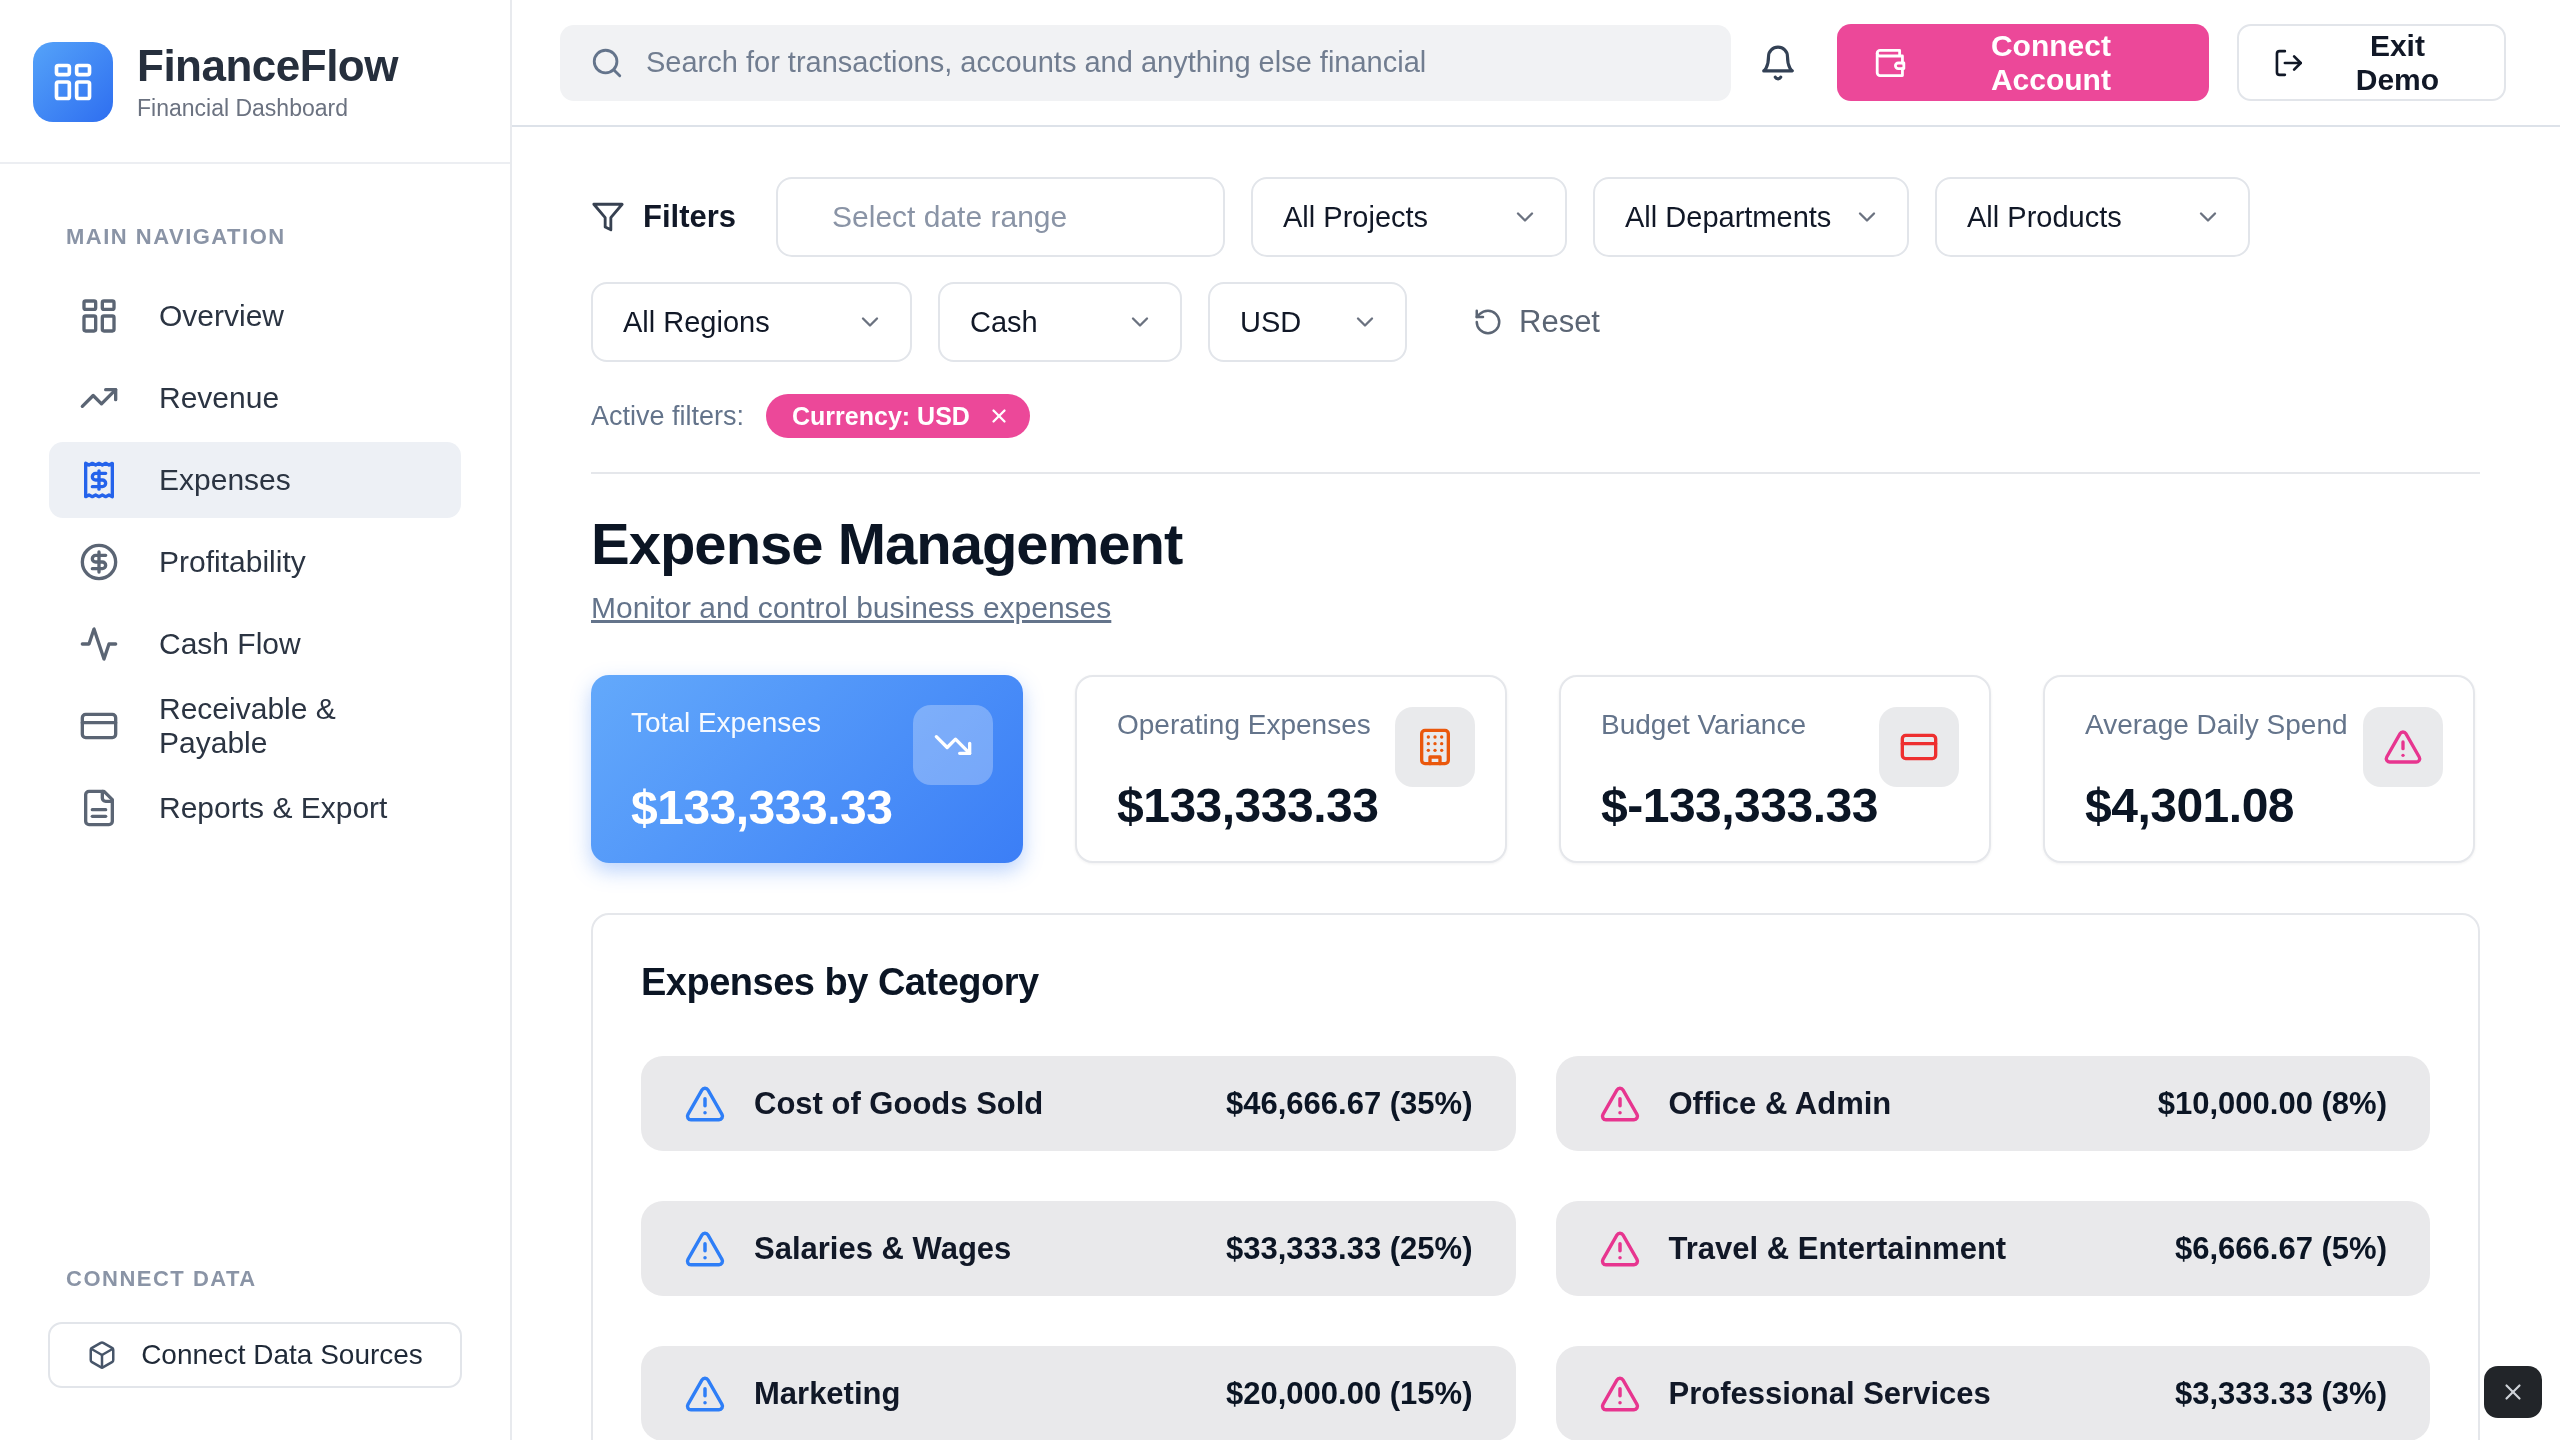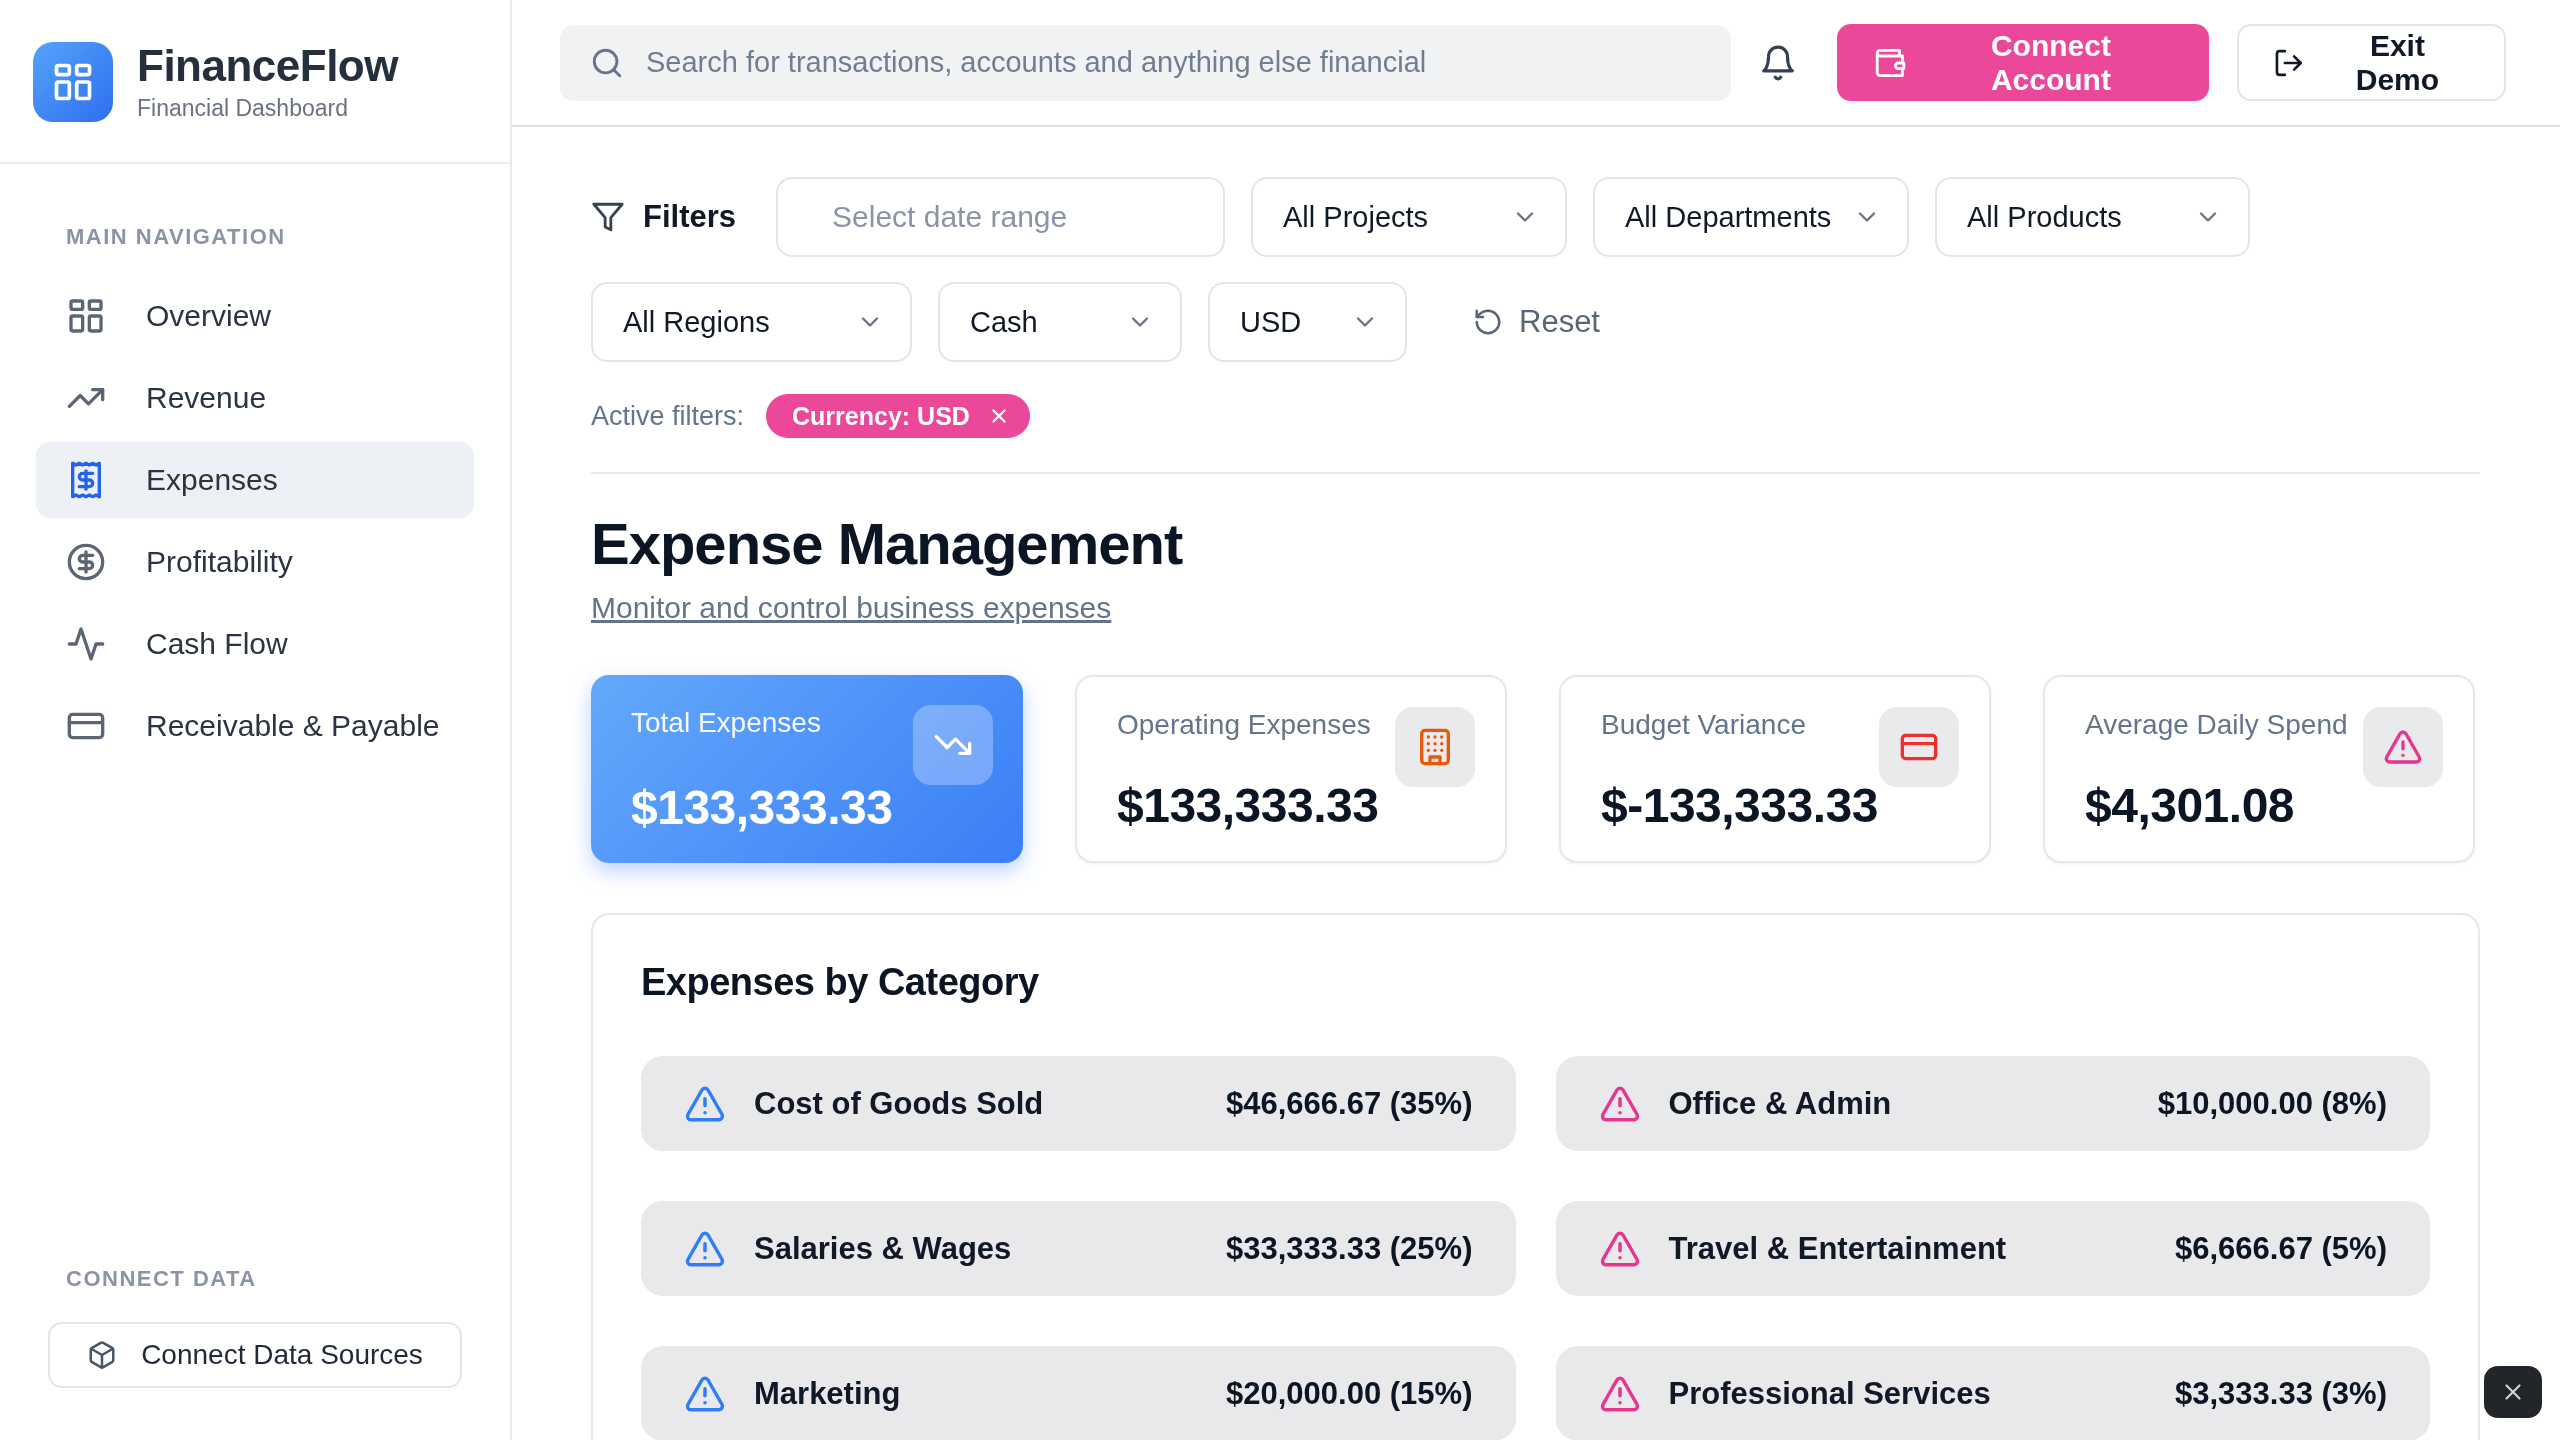--- a/index.html
+++ b/index.html
@@ -9,21 +9,21 @@
 
   
   .sidebar { width:512px; min-width:512px; height:100%; background:#fff; border-right:2px solid #e8eaee; display:flex; flex-direction:column; }
   .brand { display:flex; align-items:center; gap:24px; padding:42px 40px 40px 33px; border-bottom:2px solid #eceef2; }
   .brand-icon { width:80px; height:80px; border-radius:20px; background:linear-gradient(135deg,#55a3f9 0%,#2e6ef0 100%); display:flex; align-items:center; justify-content:center; color:#fff; flex:none; }
   .brand-icon svg { width:44px; height:44px; }
   .brand-title { font-size:44px; font-weight:700; color:#262f3d; letter-spacing:-0.5px; line-height:1.1; }
   .brand-sub { font-size:23px; color:#6b7280; margin-top:4px; }
 
   .nav-section-label { font-size:22px; font-weight:700; letter-spacing:1.5px; color:#8a94a6; padding:60px 0 28px 66px; }
-  .nav { padding:0 36px; display:flex; flex-direction:column; gap:6px; }
+  .nav { padding:0 49px; display:flex; flex-direction:column; gap:6px; }
   .nav-item { display:flex; align-items:center; gap:40px; height:76px; padding:0 30px; border-radius:14px; cursor:pointer; color:#2b3442; font-size:30px; font-weight:500; }
   .nav-item .nav-ico { width:40px; height:40px; color:#5b6574; flex:none; display:flex; }
   .nav-item .nav-ico svg { width:40px; height:40px; }
   .nav-item.active { background:#edf0f5; }
   .nav-item.active .nav-ico { color:#2563eb; }
 
   .sidebar-bottom { margin-top:auto; padding:0 48px 52px 48px; }
   .connect-label { font-size:22px; font-weight:700; letter-spacing:1.5px; color:#8a94a6; padding:0 0 30px 18px; }
   .connect-btn { display:flex; align-items:center; justify-content:center; gap:24px; height:66px; width:100%; background:#fff; border:2px solid #e2e5ea; border-radius:14px; font-size:28px; font-weight:500; color:#1f2937; cursor:pointer; }
   .connect-btn svg { width:30px; height:30px; color:#475569; }
@@ -168,20 +168,31 @@
         <span>Cash Flow</span>
       </div>
       <div class="nav-item">
         <span class="nav-ico">
             <svg viewBox="0 0 24 24" fill="none" stroke="currentColor" stroke-width="2" stroke-linecap="round" stroke-linejoin="round">
               <rect x="2" y="5" width="20" height="14" rx="2"></rect>
               <line x1="2" y1="10" x2="22" y2="10"></line>
             </svg>
           </span>
         <span>Receivable &amp; Payable</span>
+      </div>
+      <div class="nav-item">
+        <span class="nav-ico">
+            <svg viewBox="0 0 24 24" fill="none" stroke="currentColor" stroke-width="2" stroke-linecap="round" stroke-linejoin="round">
+              <path d="M15 2H6a2 2 0 0 0-2 2v16a2 2 0 0 0 2 2h12a2 2 0 0 0 2-2V7Z"></path>
+              <path d="M14 2v4a2 2 0 0 0 2 2h4"></path>
+              <line x1="8" y1="13" x2="16" y2="13"></line>
+              <line x1="8" y1="17" x2="16" y2="17"></line>
+            </svg>
+          </span>
+        <span>Reports &amp; Export</span>
       </div>
     </nav>
 
     <div class="sidebar-bottom">
       <div class="connect-label">CONNECT DATA</div>
       <button class="connect-btn">
         <span style="display:flex">
             <svg viewBox="0 0 24 24" fill="none" stroke="currentColor" stroke-width="2" stroke-linecap="round" stroke-linejoin="round">
               <path d="M21 8a2 2 0 0 0-1-1.73l-7-4a2 2 0 0 0-2 0l-7 4A2 2 0 0 0 3 8v8a2 2 0 0 0 1 1.73l7 4a2 2 0 0 0 2 0l7-4A2 2 0 0 0 21 16Z"></path>
               <path d="m3.3 7 8.7 5 8.7-5"></path>

